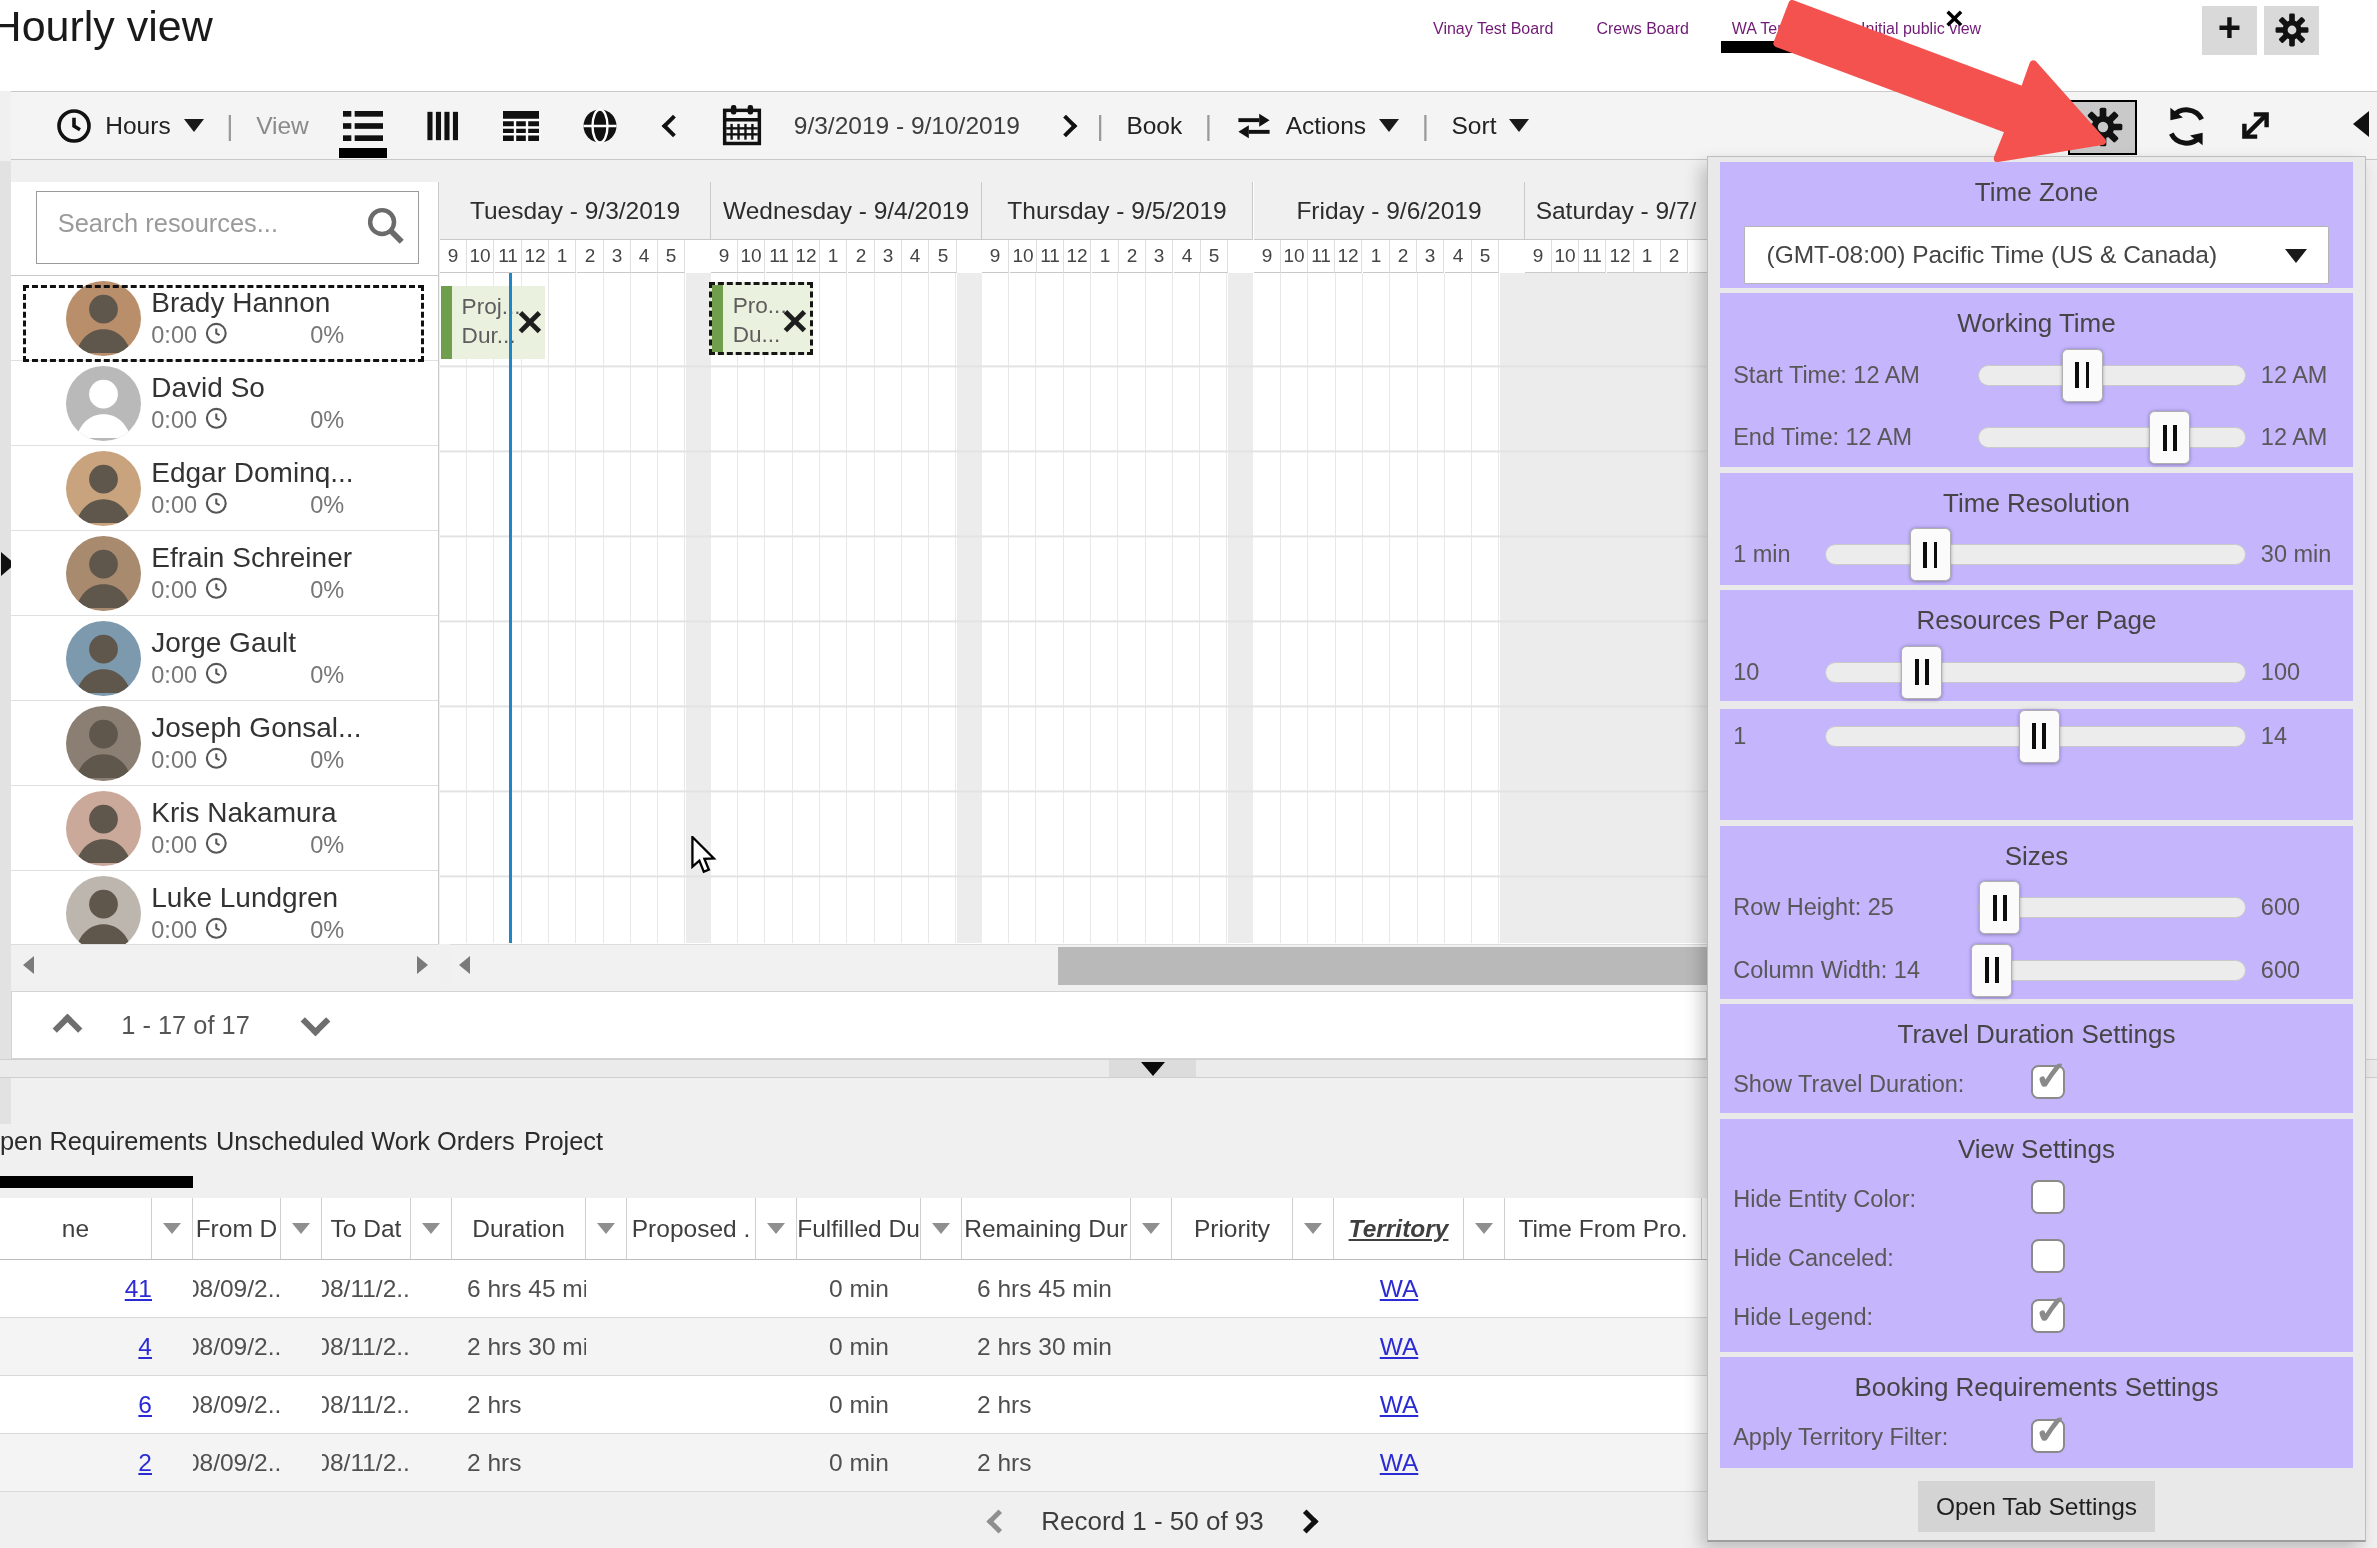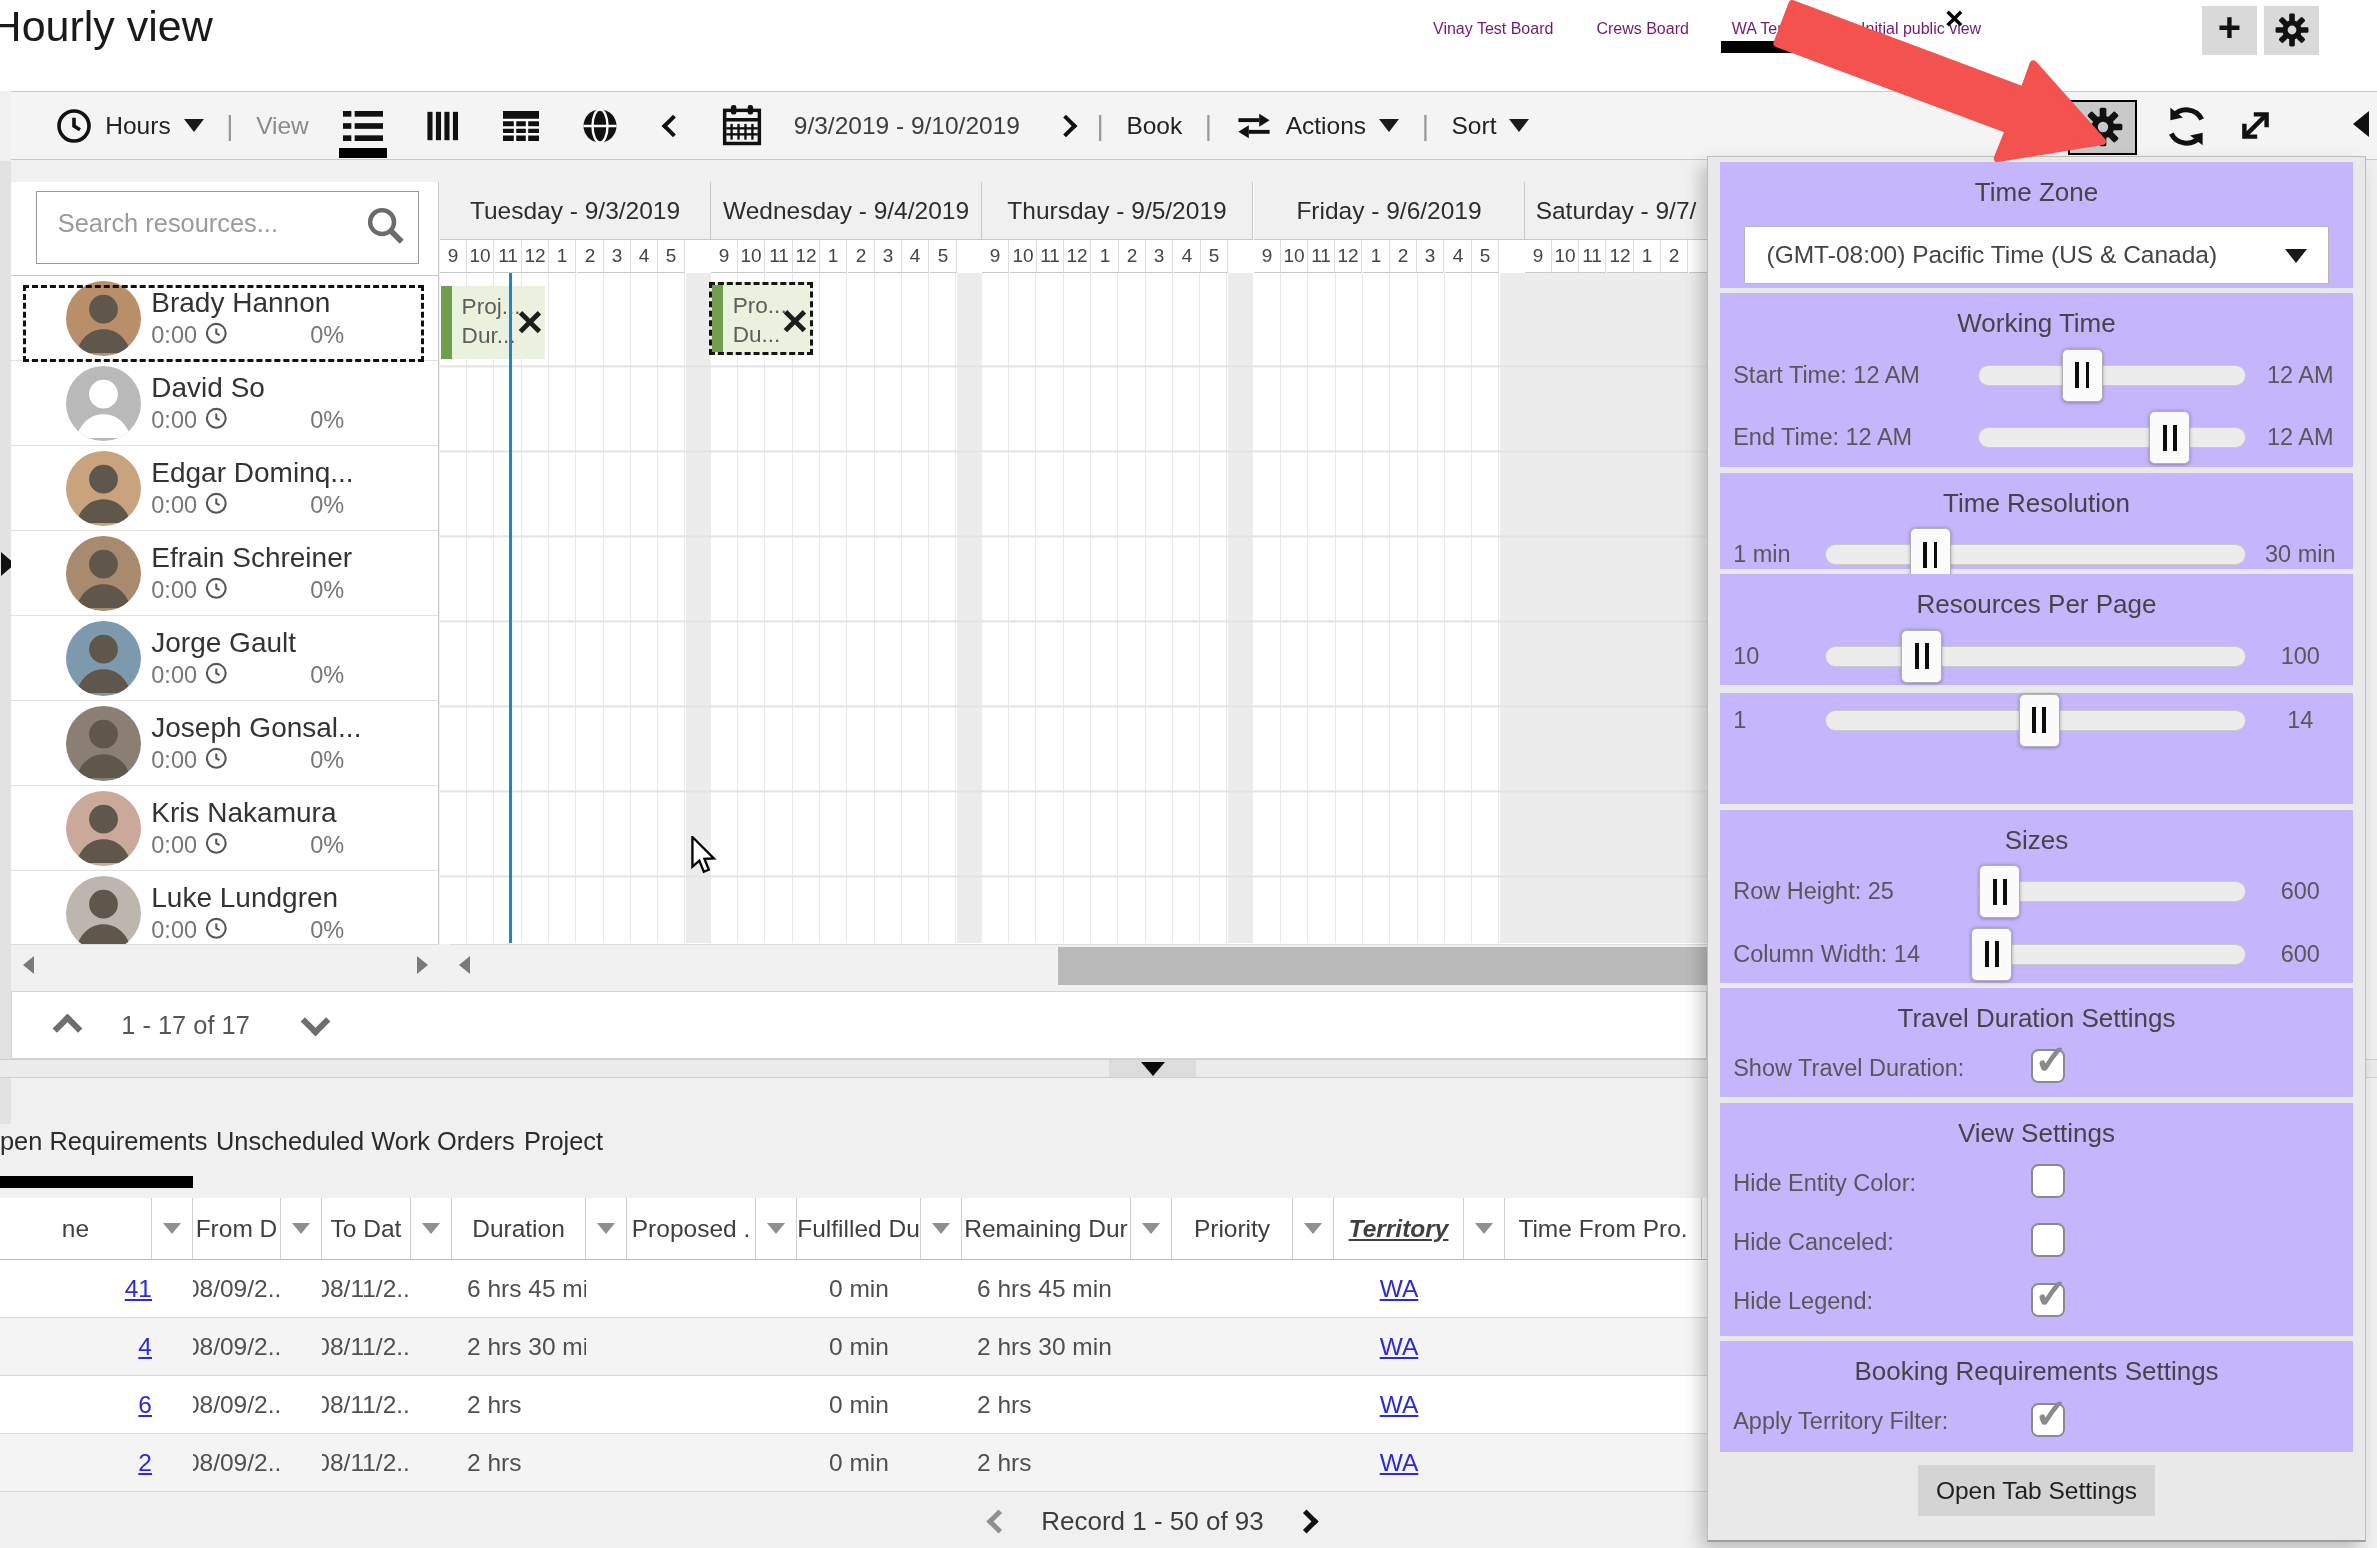--- a/index.html
+++ b/index.html
@@ -118,21 +118,21 @@
   #settings{position:absolute;left:1707px;top:156px;width:659px;height:1386px;background:#e9e9e9;border:0.9px solid #bdbdbd;border-bottom:2.8px solid #9e9e9e;box-shadow:-5.6px 7.5px 17px rgba(0,0,0,.22);z-index:50;padding:4.7px 12.2px 0 12.2px}
   .card{background:#c4b5fd;margin-bottom:5.6px;position:relative;padding:0 13px}
   .card h3{font-size:26px;font-weight:400;color:#454545;text-align:center;padding-top:13px;line-height:34px}
   .tzsel{margin:17px 11.3px 0 11.3px;height:58px;border:0.9px solid #b5b5b5;border-radius:1.9px;display:flex;align-items:center;position:relative;cursor:pointer;background:#fff}
   .tzsel span{font-size:24.5px;color:#444;margin-left:21px}
   .tzsel .selcaret{position:absolute;right:21px;top:22.6px;border-left:11.3px solid transparent;border-right:11.3px solid transparent;border-top:14px solid #1a1a1a}
   .s-row{display:flex;align-items:center;height:55px;margin-top:7.5px}
   .s-label{width:230px;font-size:23.5px;color:#585858;flex:none;white-space:nowrap}
   .s-end{font-size:23.5px;color:#585858;flex:none}
   .s-end.l{width:77px}
-  .s-end.r{width:79px;text-align:center}
+  .s-end.r{width:79px;text-align:left}
   .track{position:relative;height:21px;background:#ececec;border:0.9px solid #c9c9c9;border-radius:10.4px;flex:1;margin:0 15px;cursor:pointer}
   .handle{position:absolute;top:-17px;width:41px;height:53px;background:#fbfbfb;border:0.9px solid #b0b0b0;border-radius:5.6px;box-shadow:0 0.9px 3.8px rgba(0,0,0,.3);display:flex;align-items:center;justify-content:center;gap:6.6px}
   .handle i{width:3.8px;height:26px;background:#0c0c0c}
   .c-row{position:relative;height:49px;margin-top:10.4px}
   .c-label{position:absolute;left:0;top:9.4px;font-size:23.5px;color:#585858;white-space:nowrap}
   .cb{position:absolute;left:298px;top:3.8px;width:34px;height:34px;border:2.8px solid #8a8a8a;border-radius:7.5px;background:#fff;cursor:pointer}
   .cb.checked::after{content:"✓";position:absolute;left:0.9px;top:-15px;font-size:41px;font-weight:bold;color:#8a8a8a}
   #open-tab-btn{display:block;margin:13px auto 0 auto;width:237px;height:51px;background:#d4d4d4;border:none;font-family:inherit;font-size:24.5px;color:#1f1f1f;cursor:pointer}
 
   
@@ -782,21 +782,21 @@
           <span class="s-label">End Time: 12 AM</span>
           <div class="track">
             <div class="handle" style="left: calc(72% - 21px);">
               <i></i>
               <i></i>
             </div>
           </div>
           <span class="s-end r">12 AM</span>
         </div>
       </div>
-      <div class="card" style="height: 96px;">
+      <div class="card" style="height: 112px;">
         <h3>Time Resolution</h3>
         <div class="s-row">
           <span class="s-end l">1 min</span>
           <div class="track">
             <div class="handle" style="left: calc(25% - 21px);">
               <i></i>
               <i></i>
             </div>
           </div>
           <span class="s-end r">30 min</span>

